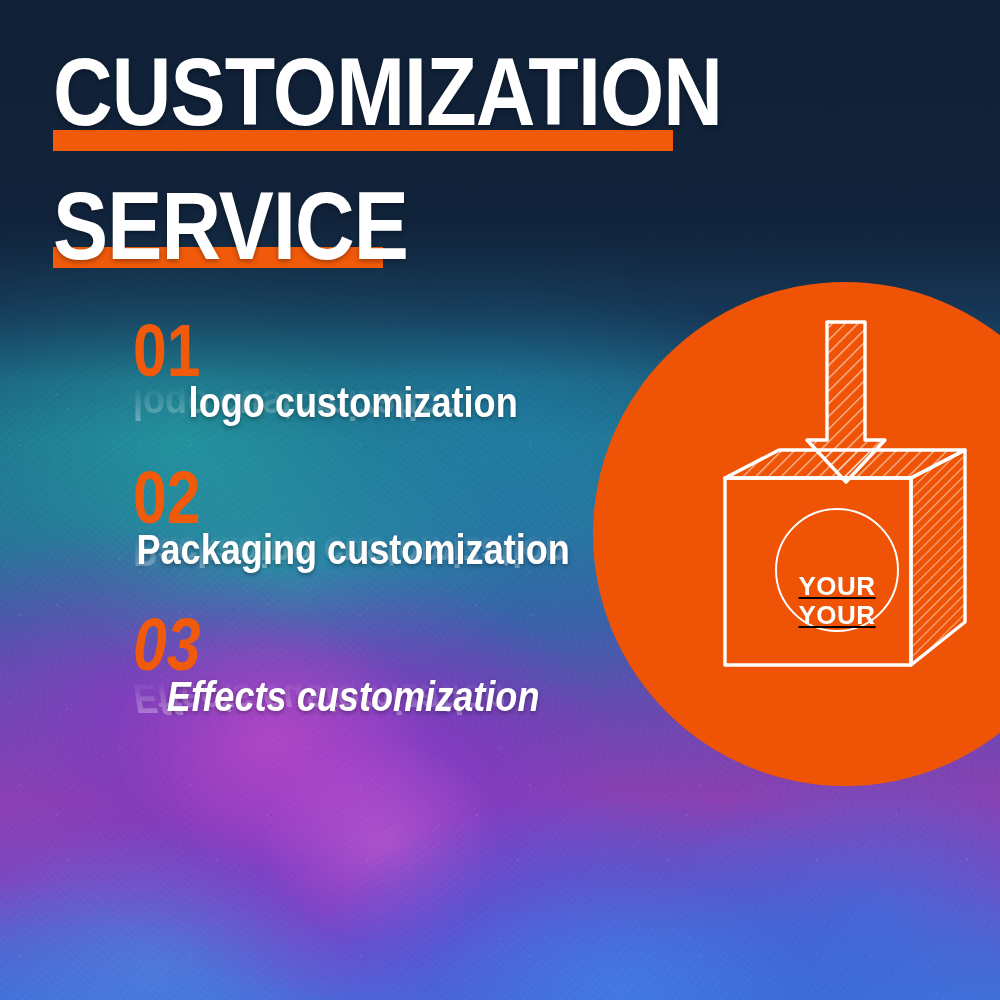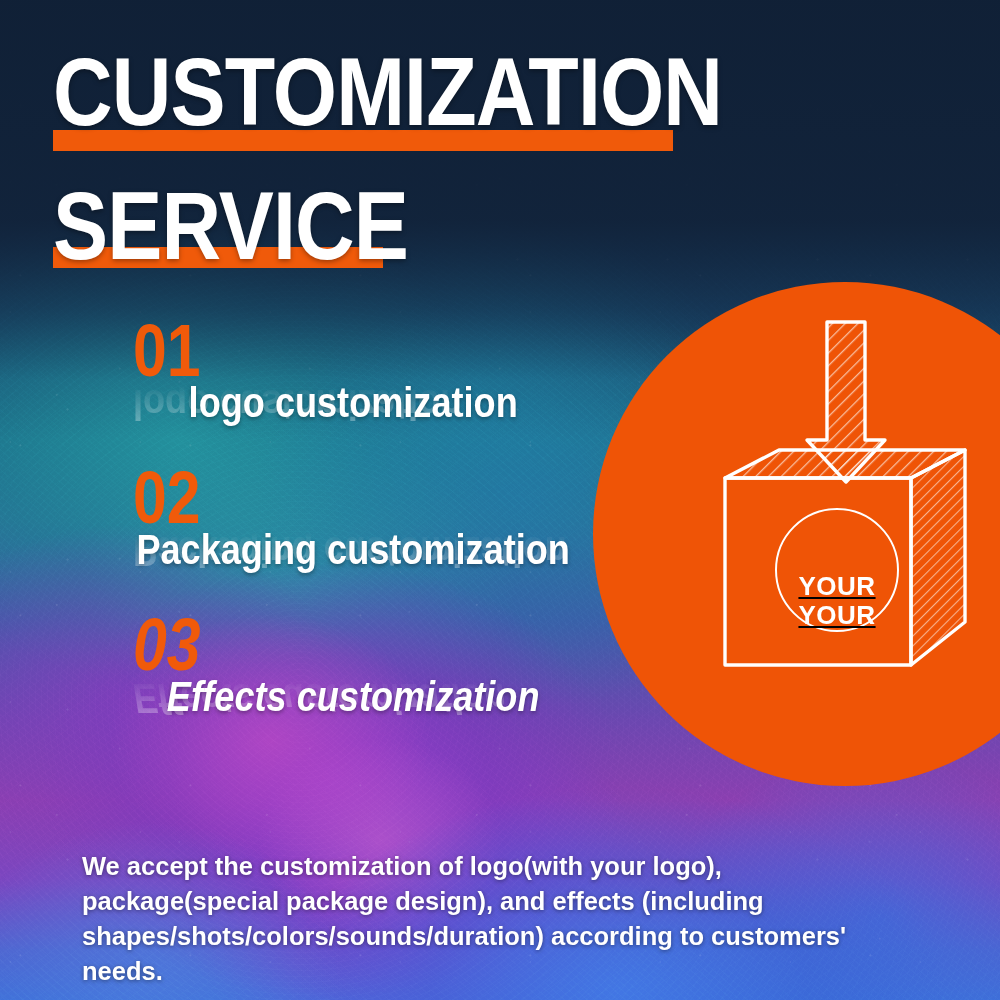--- a/index.html
+++ b/index.html
@@ -294,21 +294,20 @@
     <div class="item item-03">
       <span class="item-num">03</span>
       <span class="item-head-wrap">
         <span class="item-head">Effects customization</span>
         <span class="item-reflection">Effects customization</span>
       </span>
     </div>
 
   </div>
 
-  <p class="body-copy">We accept the customization of logo(with your logo), package(special package design), and effects (including shapes/shots/colors/sounds/duration) according to customers' needs.</p>
 
   <div class="circle-graphic"></div>
 
   <svg class="box-svg" viewBox="0 0 504 504">
     <defs>
       <pattern id="hatch" width="9" height="9" patternTransform="rotate(45)" patternUnits="userSpaceOnUse">
         <line x1="0" y1="0" x2="0" y2="9" stroke="#ffffff" stroke-width="2.6" stroke-opacity="0.62"></line>
       </pattern>
       <pattern id="hatch-dense" width="7" height="7" patternTransform="rotate(45)" patternUnits="userSpaceOnUse">
         <line x1="0" y1="0" x2="0" y2="7" stroke="#ffffff" stroke-width="2.2" stroke-opacity="0.55"></line>

